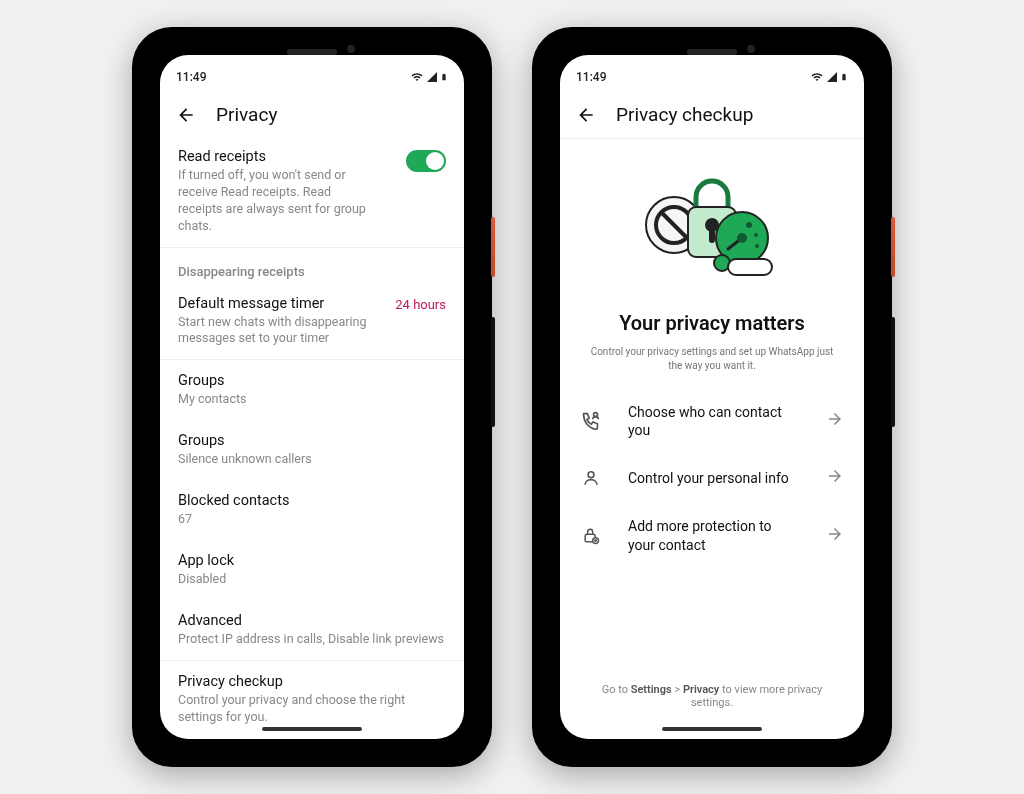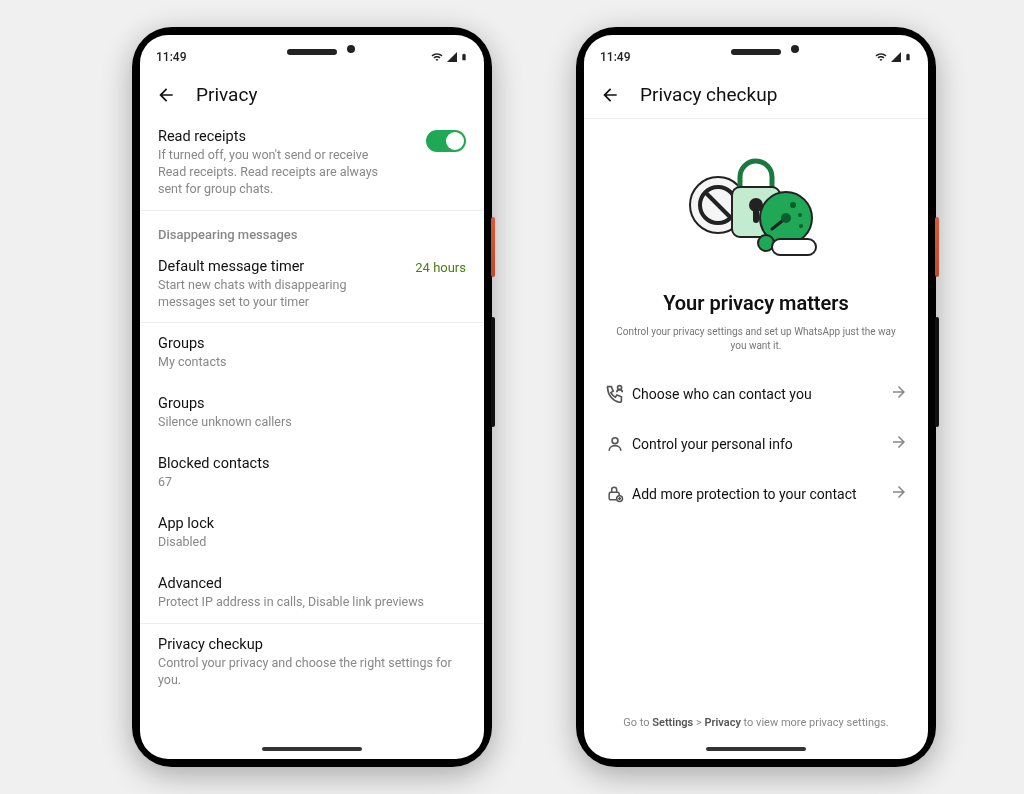--- a/index.html
+++ b/index.html
@@ -11,24 +11,23 @@
     display: flex;
     justify-content: center;
     align-items: center;
     gap: 40px;
   }
   .phone {
     width: 360px;
     height: 740px;
     background: #000;
     border-radius: 40px;
-    padding: 8px;
+    padding: 28px;
     position: relative;
     box-shadow: 0 8px 30px rgba(0,0,0,0.3);
-    margin-left: 44px;
   }
   .phone::before {
     content: '';
     position: absolute;
     top: 22px;
     left: 50%;
     transform: translateX(-50%);
     width: 50px;
     height: 6px;
     background: #222;
@@ -89,41 +88,41 @@
   .setting-row {
     padding: 12px 18px;
     display: flex;
     justify-content: space-between;
     align-items: flex-start;
     gap: 28px;
   }
   .setting-text { flex: 1; }
   .setting-title { font-size: 14.5px; color: #111; margin-bottom: 2px; }
   .setting-sub { font-size: 12.5px; color: #888; line-height: 1.35; }
-  .value-text { font-size: 13px; color: #4d7c0f; margin-top: 2px; white-space: nowrap; }
+  .value-text { font-size: 13px; color: #be185d; margin-top: 2px; white-space: nowrap; }
   .section-hdr { font-size: 13px; color: #888; padding: 16px 18px 4px; font-weight: 500; }
   .toggle {
     width: 40px; height: 22px; background: #1fa855; border-radius: 11px;
     position: relative; flex-shrink: 0; margin-top: 2px;
   }
   .toggle::after {
     content: ''; position: absolute; right: 2px; top: 2px;
     width: 18px; height: 18px; background: #fff; border-radius: 50%;
   }
   .nav-bar {
     position: absolute; bottom: 8px; left: 50%; transform: translateX(-50%);
     width: 100px; height: 4px; background: #333; border-radius: 2px;
   }
   
   .checkup-hero { text-align: center; padding: 24px 30px 16px; }
   .hero-title { font-size: 20px; font-weight: 600; color: #111; margin-bottom: 10px; }
   .hero-sub { font-size: 10px; color: #777; line-height: 1.4; }
   .illustration { width: 160px; height: 130px; margin: 0 auto 18px; position: relative; }
   .option-row {
-    display: flex; align-items: center; gap: 6px;
+    display: flex; align-items: center; gap: 26px;
     padding: 14px 20px;
   }
   .option-icon { width: 22px; height: 22px; color: #555; flex-shrink: 0; display:flex; align-items:center; justify-content:center;}
   .option-label { flex: 1; font-size: 14px; color: #111; line-height: 1.3; }
   .option-arrow { color: #888; }
   .footer-text {
     text-align: center; font-size: 11px; color: #888;
     padding: 20px 20px 30px;
   }
   .footer-text b { color: #555; font-weight: 600; }
@@ -161,21 +160,21 @@
     <div class="content">
       <div class="setting-row cut-top">
         <div class="setting-text">
           <div class="setting-title">Read receipts</div>
           <div class="setting-sub">If turned off, you won't send or receive Read receipts. Read receipts are always sent for group chats.</div>
         </div>
         <div class="toggle"></div>
       </div>
       <div class="divider"></div>
 
-      <div class="section-hdr">Disappearing messages</div>
+      <div class="section-hdr">Disappearing receipts</div>
       <div class="setting-row">
         <div class="setting-text">
           <div class="setting-title">Default message timer</div>
           <div class="setting-sub">Start new chats with disappearing messages set to your timer</div>
         </div>
         <div class="value-text">24 hours</div>
       </div>
       <div class="divider"></div>
 
       <div class="setting-row">

